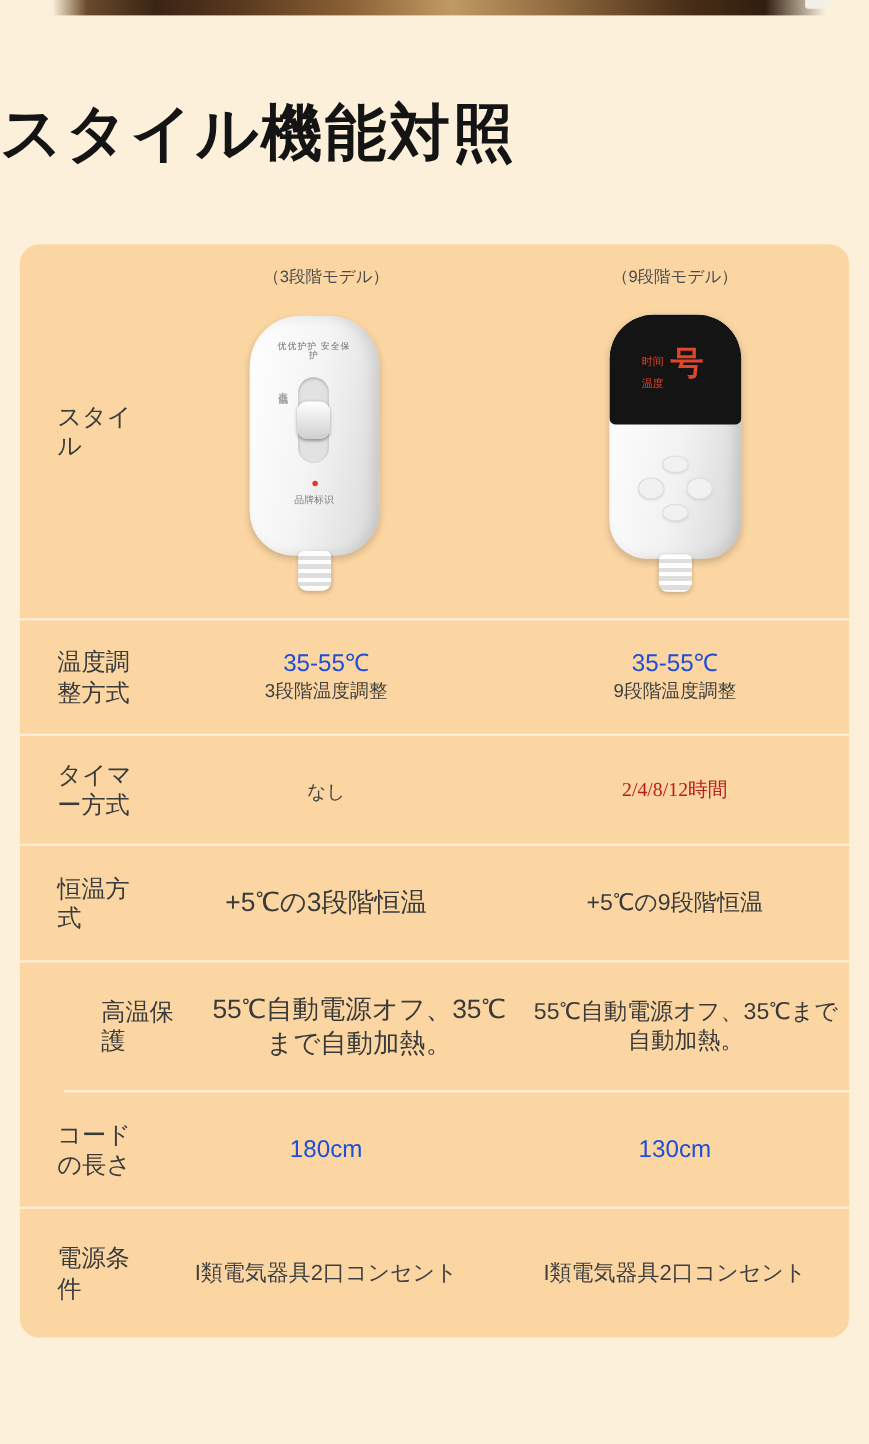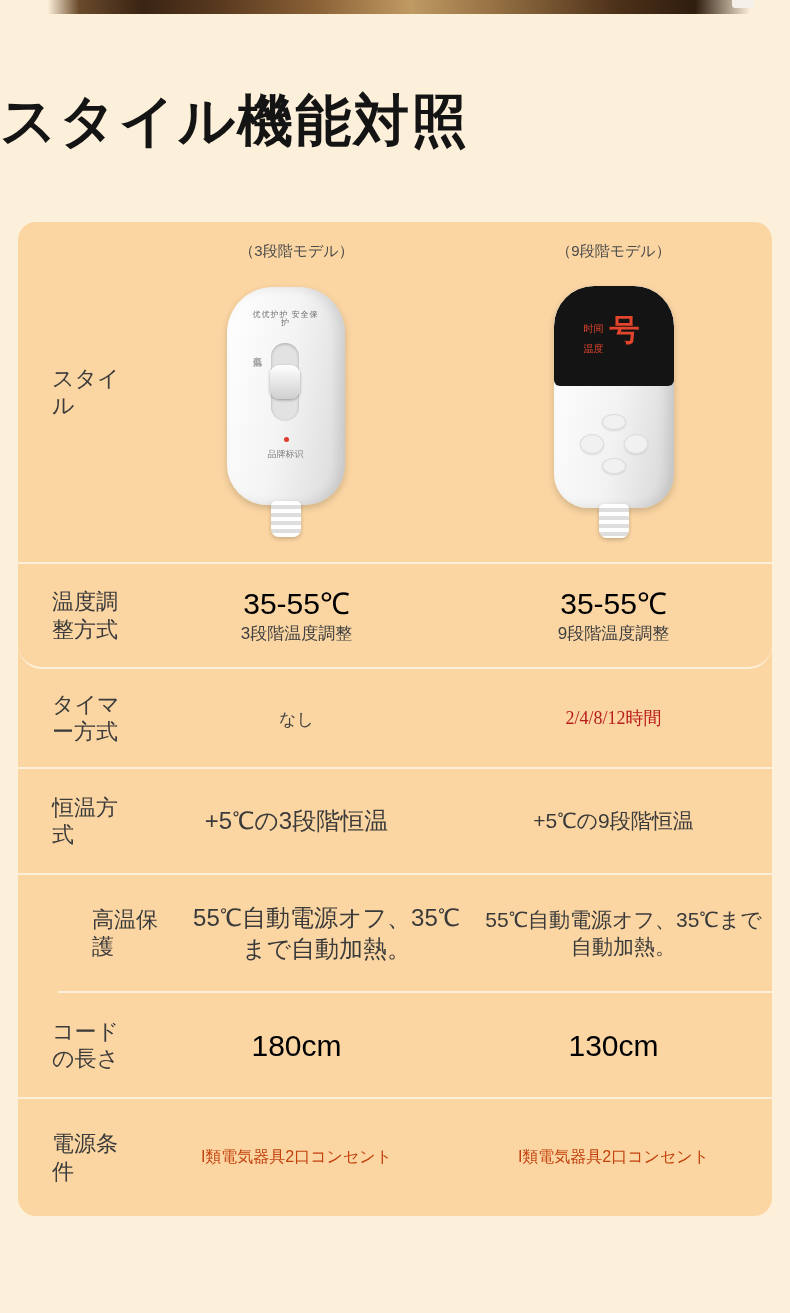--- a/index.html
+++ b/index.html
@@ -241,28 +241,28 @@
     position: absolute;
     top: 218px;
     left: 45px;
     width: 30px;
     height: 34px;
     background: repeating-linear-gradient(180deg,#ffffff 0 4px,#dedede 4px 8px);
     border-radius: 5px 5px 8px 8px;
     box-shadow: 0 2px 4px rgba(0,0,0,0.2);
   }
 
-  .big-val { font-size: 30px; color: #000000; line-height: 1.1; }
+  .big-val { font-size: 22px; color: #1d4ed8; line-height: 1.1; }
   .mid-val { font-size: 18px; color: #b91c1c; line-height: 1.15; font-family: Liberation Serif, serif; }
   .sub-val { font-size: 17px; color: #3f3f3f; margin-top: 2px; }
-  .small-val { font-size: 16px; color: #c2410c; }
+  .small-val { font-size: 20px; color: #404040; }
   .note-val { font-size: 24px; color: #3a3a3a; line-height: 1.3; text-align: center; }
   .note-val.small { font-size: 21px; }
 
-  .row-temp { height: 103px; border-radius: 24px; }
+  .row-temp { height: 103px; }
   .row-timer { height: 98px; }
   .row-const { height: 104px; }
   .row-prot { height: 116px; margin-left: 40px; }
   .row-cord { height: 104px; align-items: center; }
   .row-power { height: 117px; }
 </style>
 </head>
 <body>
 
 <div class="top-strip">

